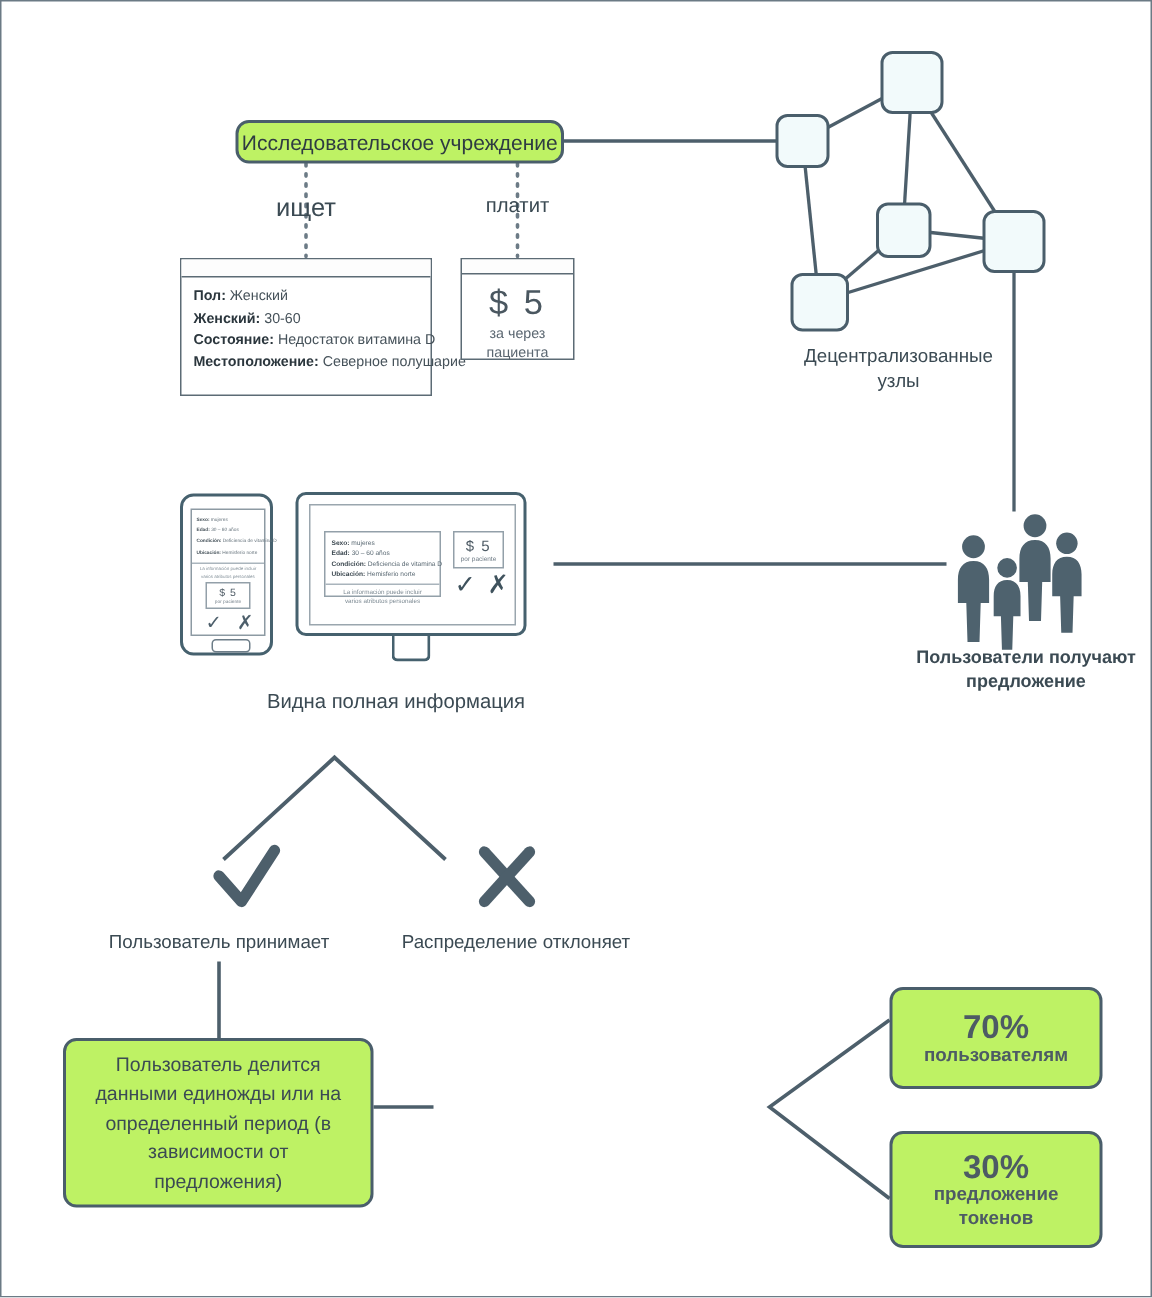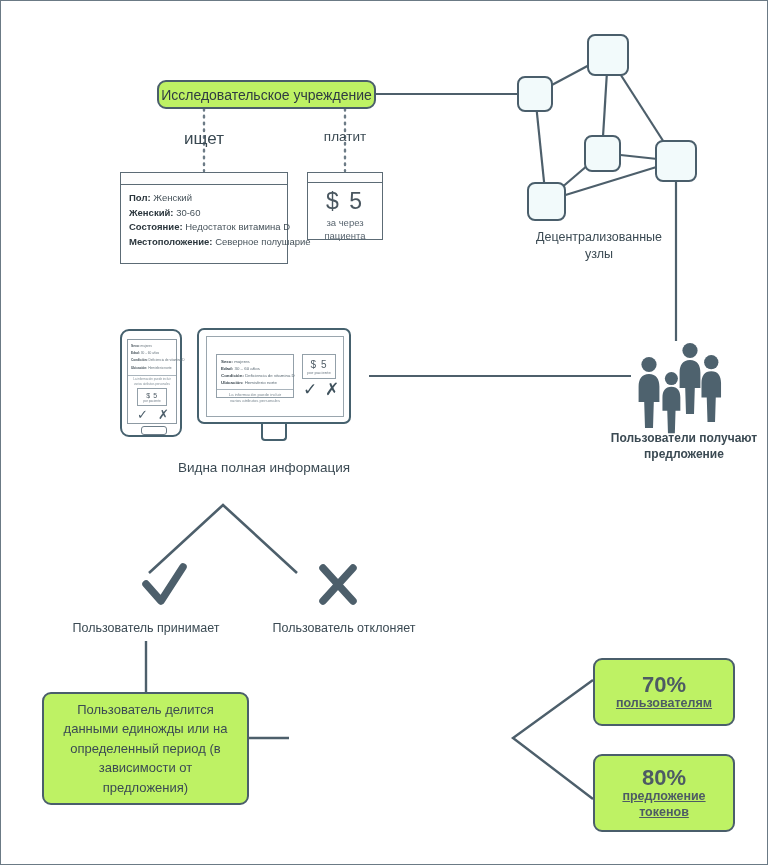--- a/index.html
+++ b/index.html
@@ -134,21 +134,21 @@
   .tiny-crit b{color:#47535b;}
   .tiny-foot{font-size:3px;color:#818e97;text-align:center;line-height:1.5;padding:1.5px 1px;border-top:1px solid #aab5bd;}
   .tiny-price{font-size:7px;color:#505d67;text-align:center;letter-spacing:.6px;}
   .tiny-price-sub{font-size:3.2px;color:#707d87;text-align:center;}
 
   
   .pct-num{
     font-size:22px;font-weight:bold;color:#4d5b64;line-height:1.05;
   }
   .pct-sub{
-    font-size:12.5px;font-weight:bold;color:#4d5b64;line-height:1.25;text-decoration:underline;
+    font-size:12.5px;font-weight:bold;color:#4d5b64;line-height:1.25;
   }
   .pct-box-inner{text-align:center;padding:4px 6px;}
 </style>
 </head>
 <body>
 
 <div id="page">
 
   <svg id="svg-layer" viewBox="0 0 768 865">
     <defs>
@@ -358,36 +358,36 @@
   <div class="abs" style="left:260px;top:423px;width:26px;height:17px;background:#ffffff;border:2.5px solid #46616e;border-top:none;border-radius:0 0 4px 4px;"></div>
 
   <div class="abs lbl" style="left:118px;top:458px;width:290px;font-size:13.5px;">
     <div>Видна полная информация</div>
   </div>
 
   <div class="abs lbl" style="left:55px;top:619px;width:180px;font-size:12.5px;">
     <span>Пользователь принимает</span>
   </div>
   <div class="abs lbl" style="left:253px;top:619px;width:180px;font-size:12.5px;">
-    <span>Пользователь отклоняет</span>
+    <span>Распределение отклоняет</span>
   </div>
 
   <div class="abs pill" style="left:41px;top:691px;width:207px;height:113px;padding:10px 14px;">
     <span class="lbl" style="font-size:13px;line-height:1.5;">Пользователь делится данными единожды или на определенный период (в зависимости от предложения)</span>
   </div>
 
 
   <div class="abs pill" style="left:592px;top:657px;width:142px;height:68px;">
     <div class="pct-box-inner">
       <div class="pct-num">70%</div>
       <div class="pct-sub">пользователям</div>
     </div>
   </div>
 
   <div class="abs pill" style="left:592px;top:753px;width:142px;height:78px;">
     <div class="pct-box-inner">
-      <div class="pct-num">80%</div>
+      <div class="pct-num">30%</div>
       <div class="pct-sub">предложение</div>
       <div class="pct-sub">токенов</div>
     </div>
   </div>
 
 </div>
 
 </body></html>

